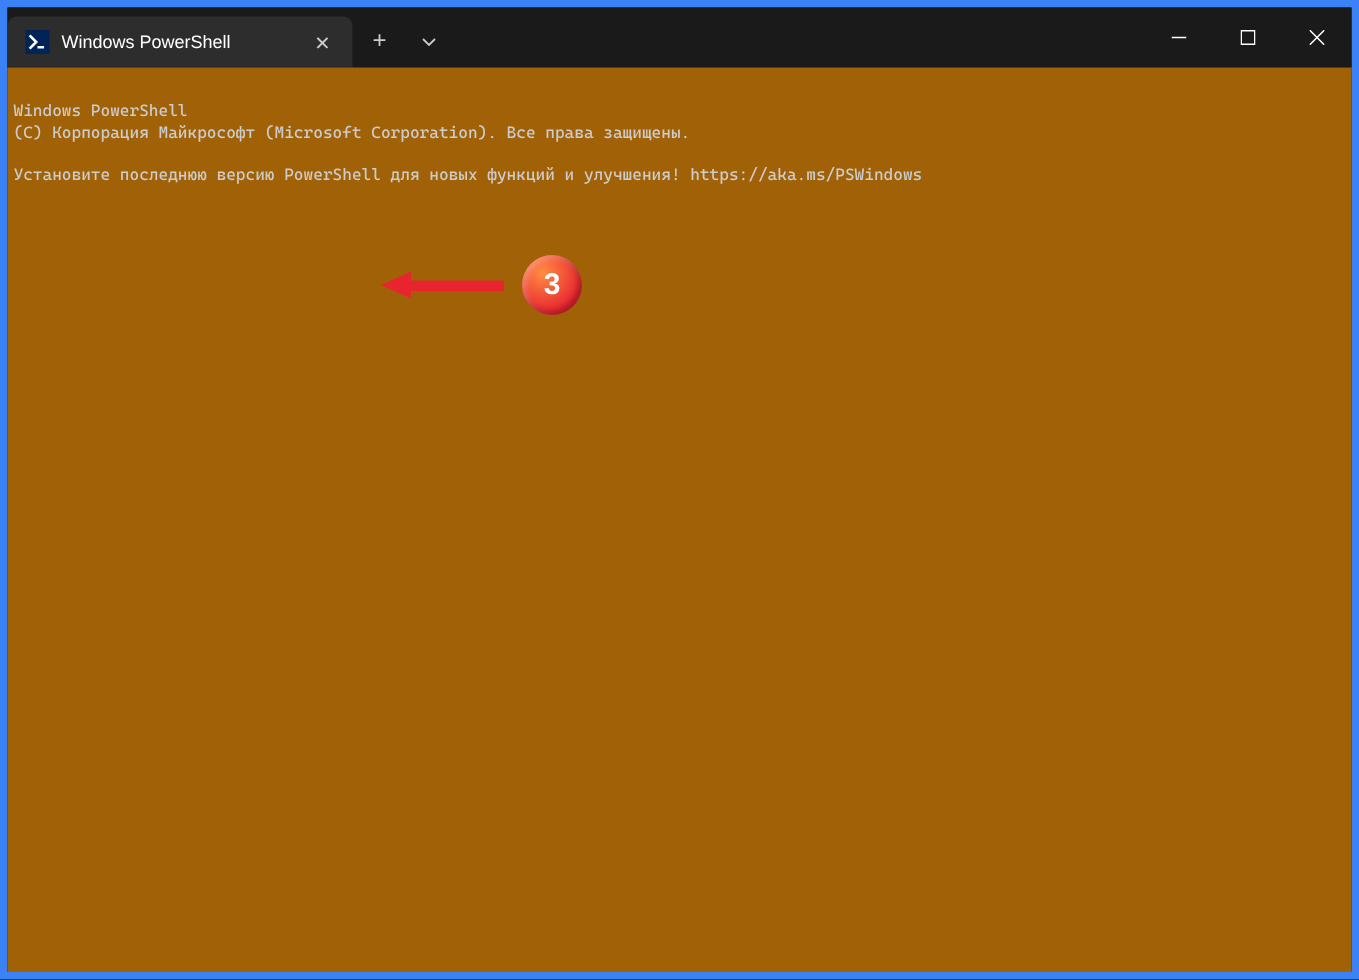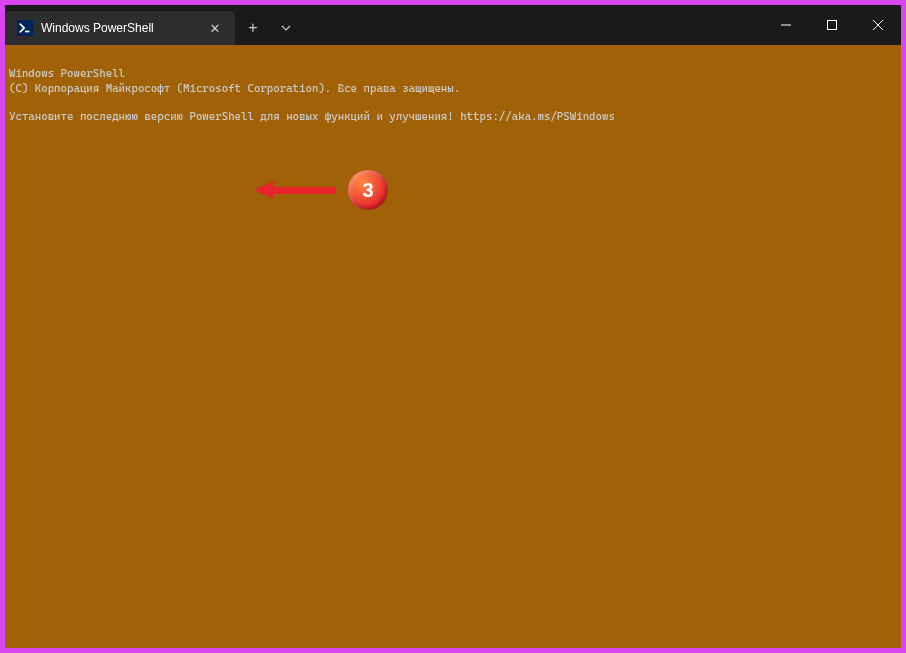--- a/index.html
+++ b/index.html
@@ -12,21 +12,21 @@
       height: 653px;
       background: #000;
       font-family: 'Segoe UI', Tahoma, sans-serif;
       overflow: hidden;
       position: relative;
     }
     .window {
       width: 100%;
       height: 100%;
       background: #0c0c0c;
-      border: 5px solid #d946ef;
+      border: 5px solid #3b82f6;
       display: flex;
       flex-direction: column;
     }
     .titlebar {
       height: 40px;
       background: #1a1a1a;
       display: flex;
       align-items: stretch;
       color: #fff;
     }

